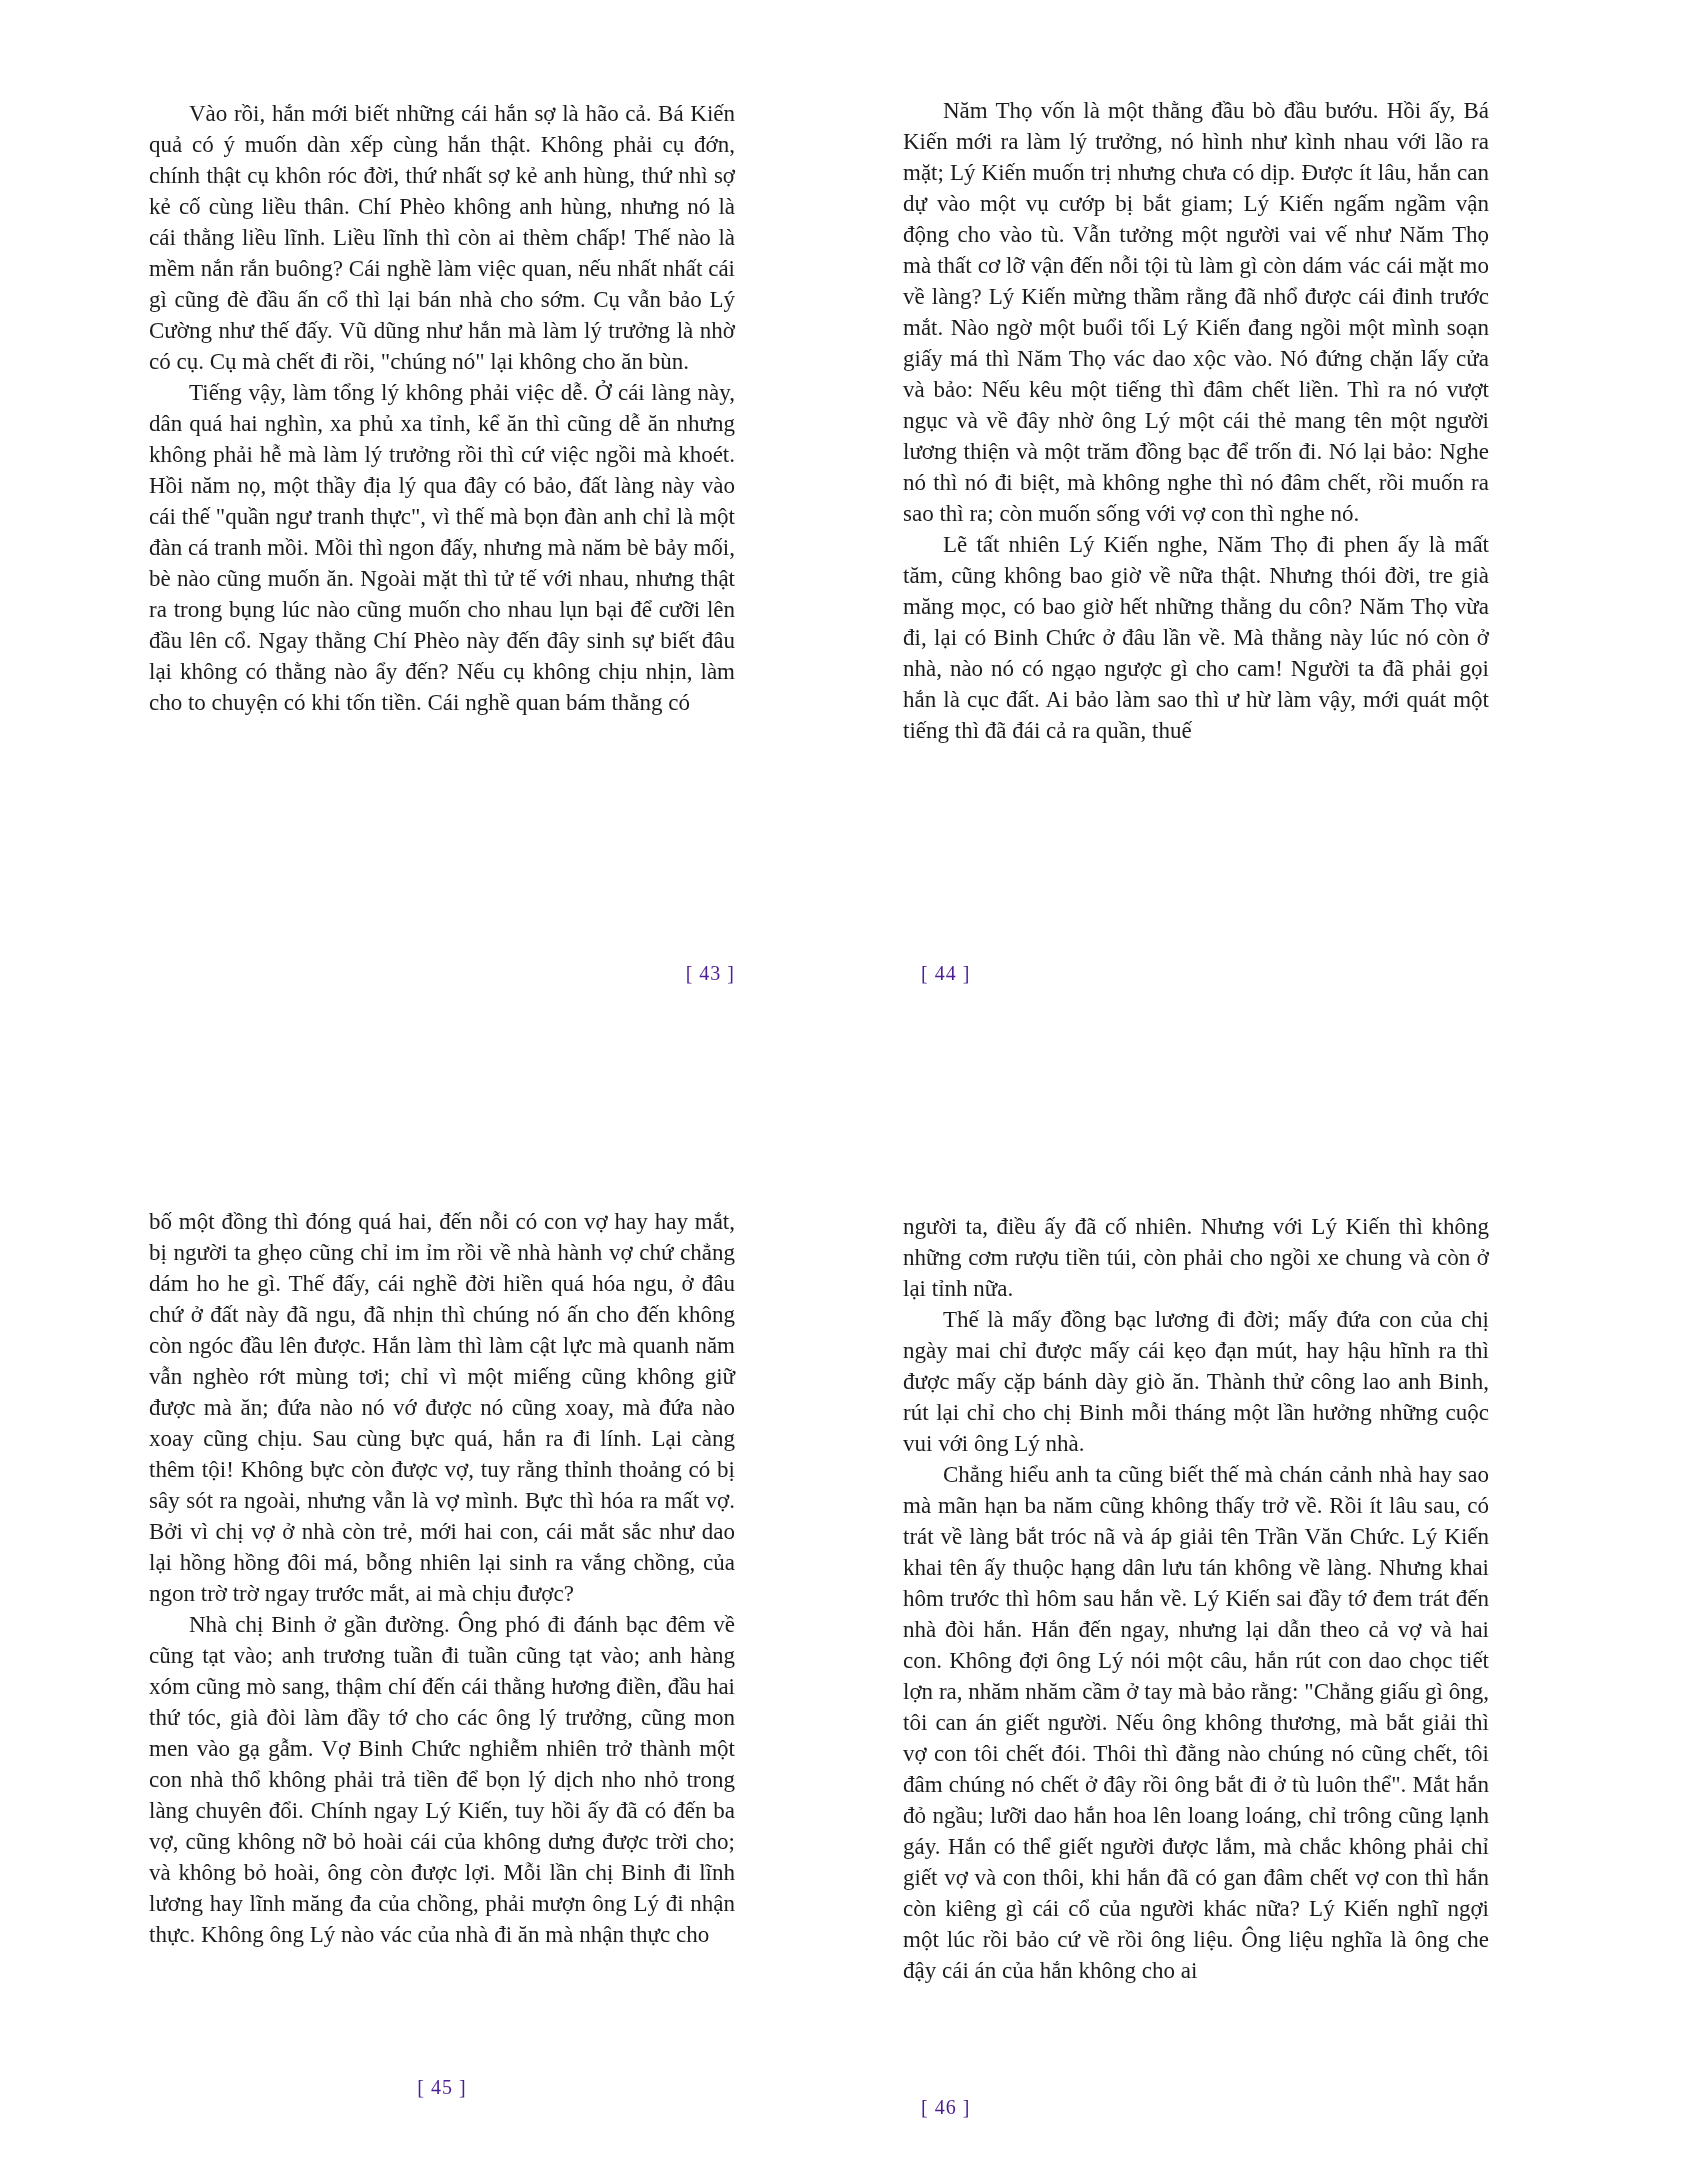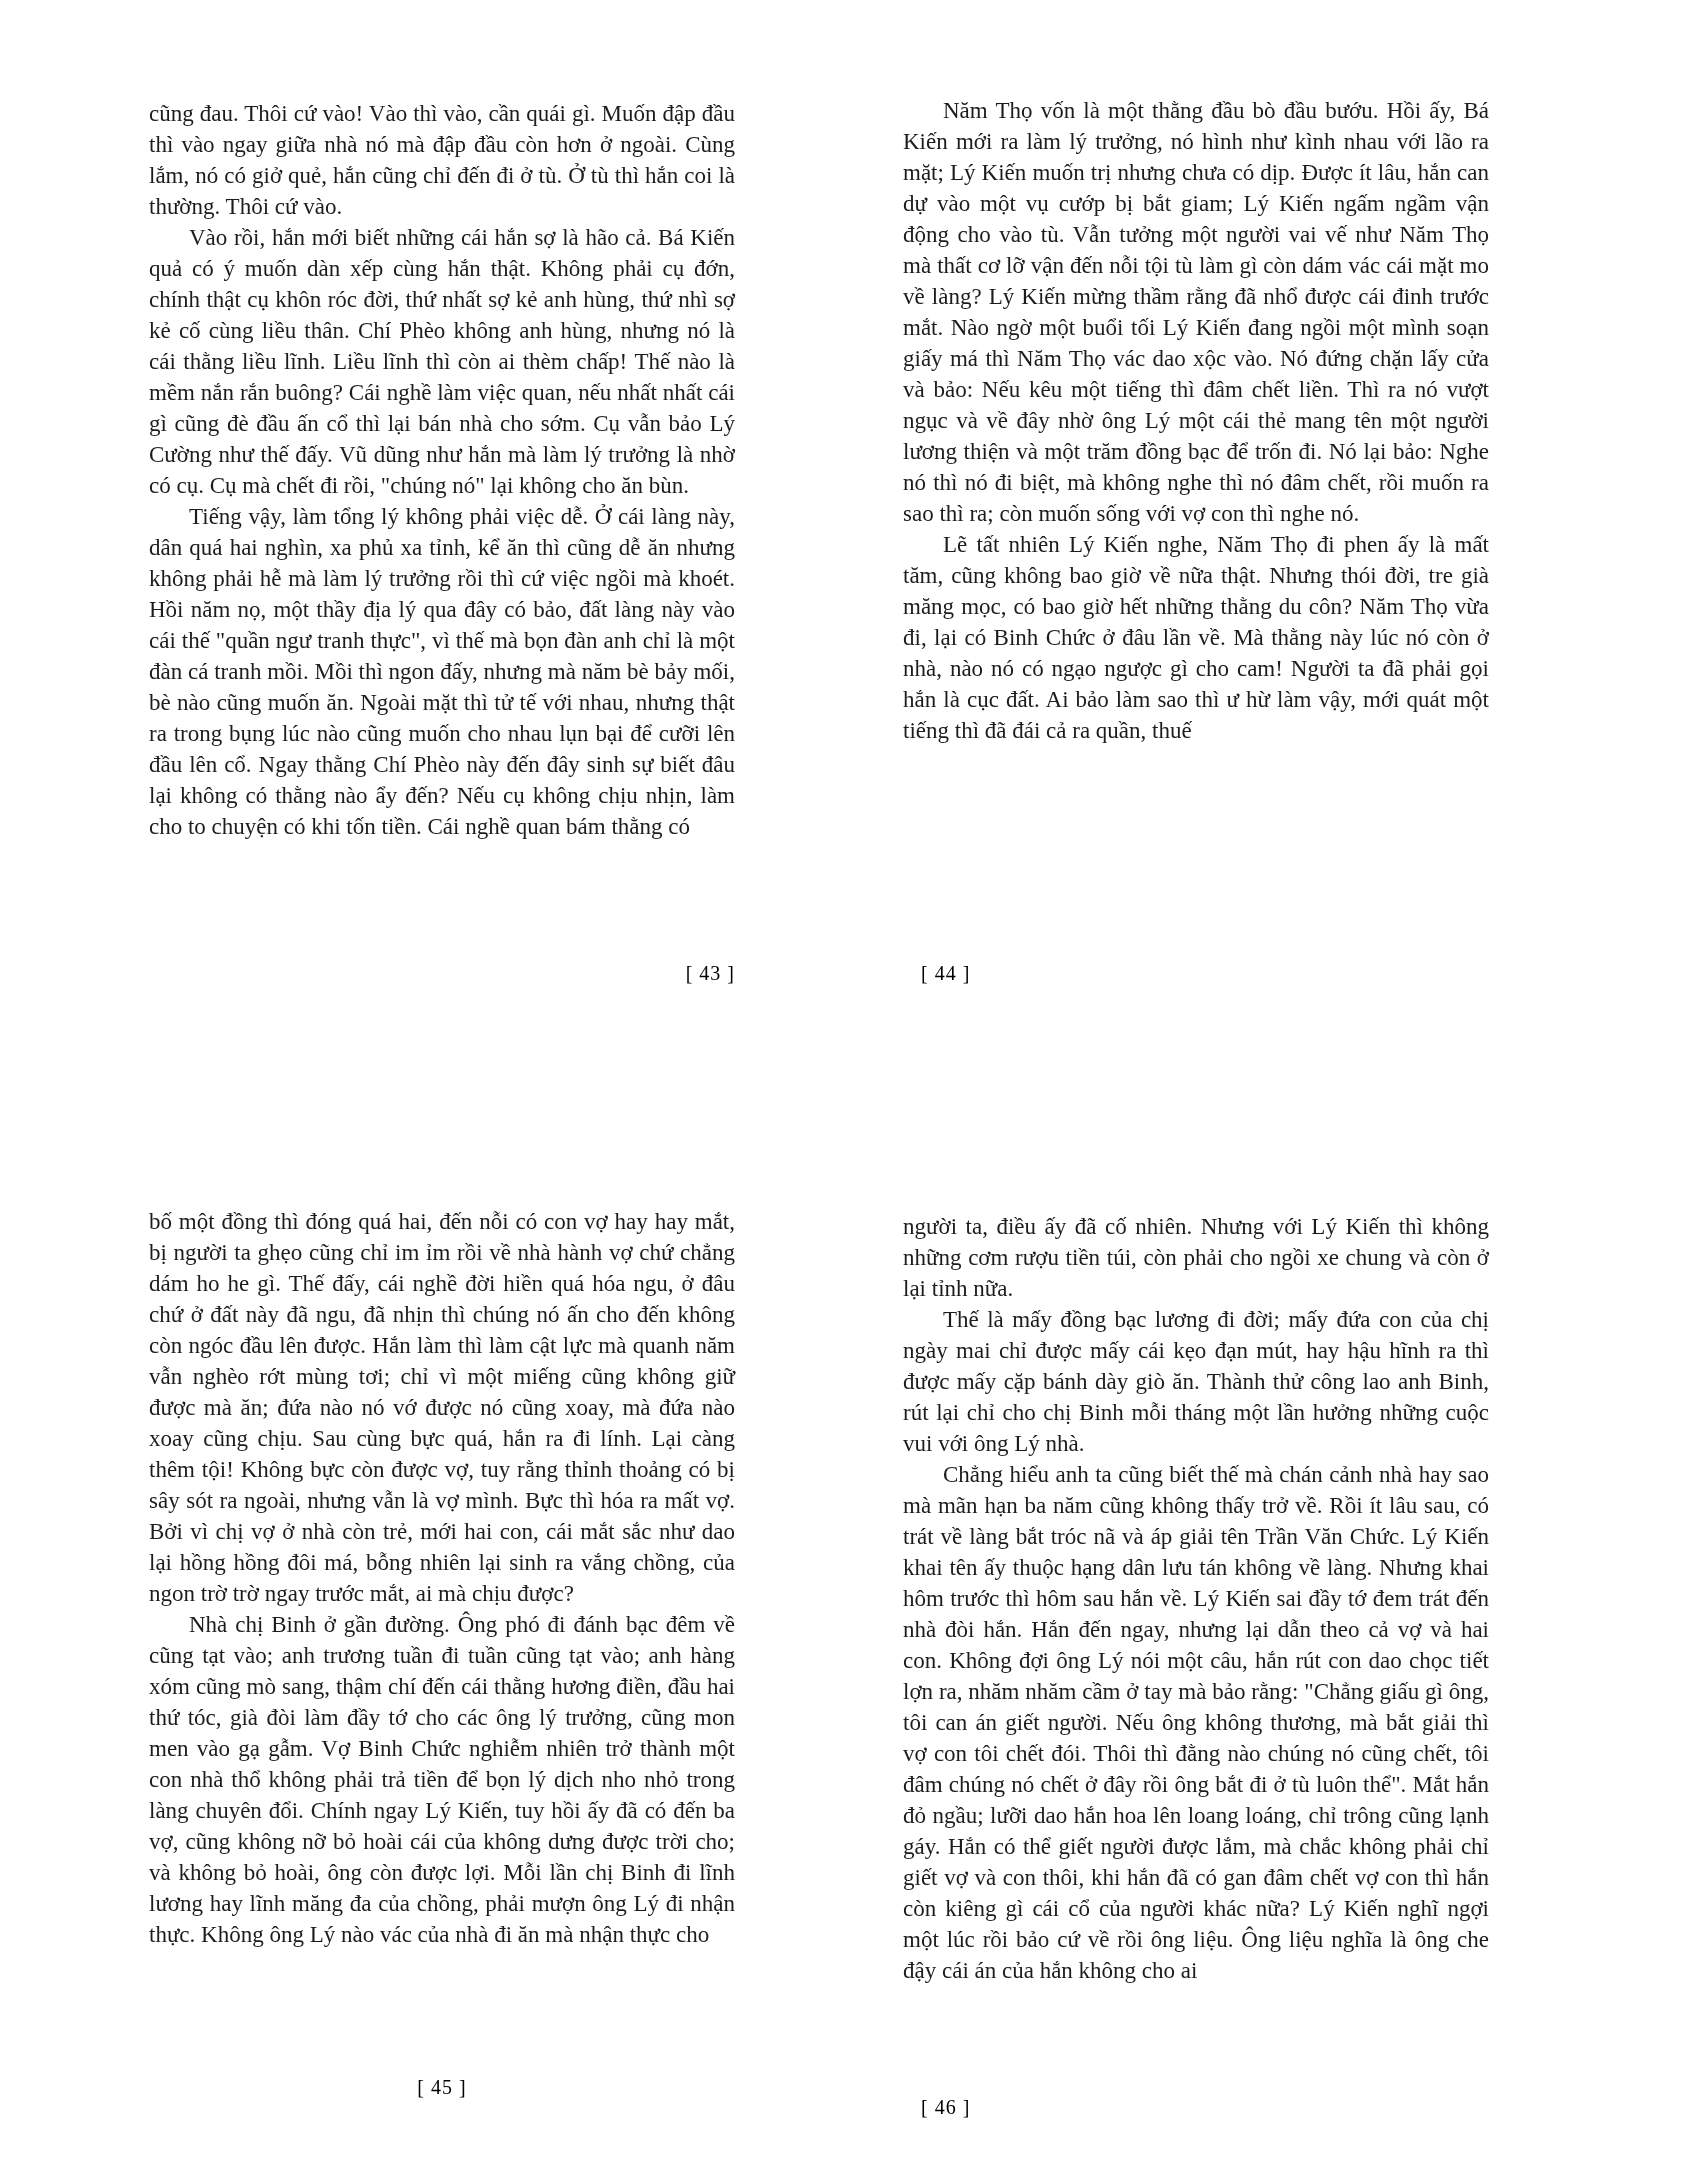--- a/index.html
+++ b/index.html
@@ -37,36 +37,35 @@
   }
   .pos-43 { left: 149px; top: 98px; }
   .pos-44 { left: 903px; top: 95px; }
   .pos-45 { left: 149px; top: 1206px; }
   .pos-46 { left: 903px; top: 1211px; }
 
   .folio {
     position: absolute;
     font-size: 20px;
     line-height: 24px;
-    color: #000000;
+    color: #4c1d95;
     white-space: pre;
     letter-spacing: 1px;
   }
   .pos-f43 { left: 149px; top: 961px; width: 586px; text-align: right; }
   .pos-f44 { left: 921px; top: 961px; text-align: left; }
   .pos-f45 { left: 149px; top: 2075px; width: 586px; text-align: center; }
   .pos-f46 { left: 921px; top: 2075px; text-align: left; margin-top: 20px; }
 </style>
 </head>
 <body>
 
 <div class="sheet">
 
   <section class="col pos-43">
-    <p>cũng đau. Thôi cứ vào! Vào thì vào, cần quái gì. Muốn đập đầu thì vào ngay giữa nhà nó mà đập đầu còn hơn ở ngoài. Cùng lắm, nó có giở quẻ, hắn cũng chỉ đến đi ở tù. Ở tù thì hắn coi là thường. Thôi cứ vào.</p>
     <p class="indent">Vào rồi, hắn mới biết những cái hắn sợ là hão cả. Bá Kiến quả có ý muốn dàn xếp cùng hắn thật. Không phải cụ đớn, chính thật cụ khôn róc đời, thứ nhất sợ kẻ anh hùng, thứ nhì sợ kẻ cố cùng liều thân. Chí Phèo không anh hùng, nhưng nó là cái thằng liều lĩnh. Liều lĩnh thì còn ai thèm chấp! Thế nào là mềm nắn rắn buông? Cái nghề làm việc quan, nếu nhất nhất cái gì cũng đè đầu ấn cổ thì lại bán nhà cho sớm. Cụ vẫn bảo Lý Cường như thế đấy. Vũ dũng như hắn mà làm lý trưởng là nhờ có cụ. Cụ mà chết đi rồi, "chúng nó" lại không cho ăn bùn.</p>
     <p class="indent">Tiếng vậy, làm tổng lý không phải việc dễ. Ở cái làng này, dân quá hai nghìn, xa phủ xa tỉnh, kể ăn thì cũng dễ ăn nhưng không phải hễ mà làm lý trưởng rồi thì cứ việc ngồi mà khoét. Hồi năm nọ, một thầy địa lý qua đây có bảo, đất làng này vào cái thế "quần ngư tranh thực", vì thế mà bọn đàn anh chỉ là một đàn cá tranh mồi. Mồi thì ngon đấy, nhưng mà năm bè bảy mối, bè nào cũng muốn ăn. Ngoài mặt thì tử tế với nhau, nhưng thật ra trong bụng lúc nào cũng muốn cho nhau lụn bại để cưỡi lên đầu lên cổ. Ngay thằng Chí Phèo này đến đây sinh sự biết đâu lại không có thằng nào ẩy đến? Nếu cụ không chịu nhịn, làm cho to chuyện có khi tốn tiền. Cái nghề quan bám thằng có</p>
   </section>
   <div class="folio pos-f43">[ 43 ]</div>
 
   <section class="col pos-44">
     <p class="indent">Năm Thọ vốn là một thằng đầu bò đầu bướu. Hồi ấy, Bá Kiến mới ra làm lý trưởng, nó hình như kình nhau với lão ra mặt; Lý Kiến muốn trị nhưng chưa có dịp. Được ít lâu, hắn can dự vào một vụ cướp bị bắt giam; Lý Kiến ngấm ngầm vận động cho vào tù. Vẫn tưởng một người vai vế như Năm Thọ mà thất cơ lỡ vận đến nỗi tội tù làm gì còn dám vác cái mặt mo về làng? Lý Kiến mừng thầm rằng đã nhổ được cái đinh trước mắt. Nào ngờ một buổi tối Lý Kiến đang ngồi một mình soạn giấy má thì Năm Thọ vác dao xộc vào. Nó đứng chặn lấy cửa và bảo: Nếu kêu một tiếng thì đâm chết liền. Thì ra nó vượt ngục và về đây nhờ ông Lý một cái thẻ mang tên một người lương thiện và một trăm đồng bạc để trốn đi. Nó lại bảo: Nghe nó thì nó đi biệt, mà không nghe thì nó đâm chết, rồi muốn ra sao thì ra; còn muốn sống với vợ con thì nghe nó.</p>
     <p class="indent">Lẽ tất nhiên Lý Kiến nghe, Năm Thọ đi phen ấy là mất tăm, cũng không bao giờ về nữa thật. Nhưng thói đời, tre già măng mọc, có bao giờ hết những thằng du côn? Năm Thọ vừa đi, lại có Binh Chức ở đâu lần về. Mà thằng này lúc nó còn ở nhà, nào nó có ngạo ngược gì cho cam! Người ta đã phải gọi hắn là cục đất. Ai bảo làm sao thì ư hừ làm vậy, mới quát một tiếng thì đã đái cả ra quần, thuế</p>
   </section>
   <div class="folio pos-f44">[ 44 ]</div>

